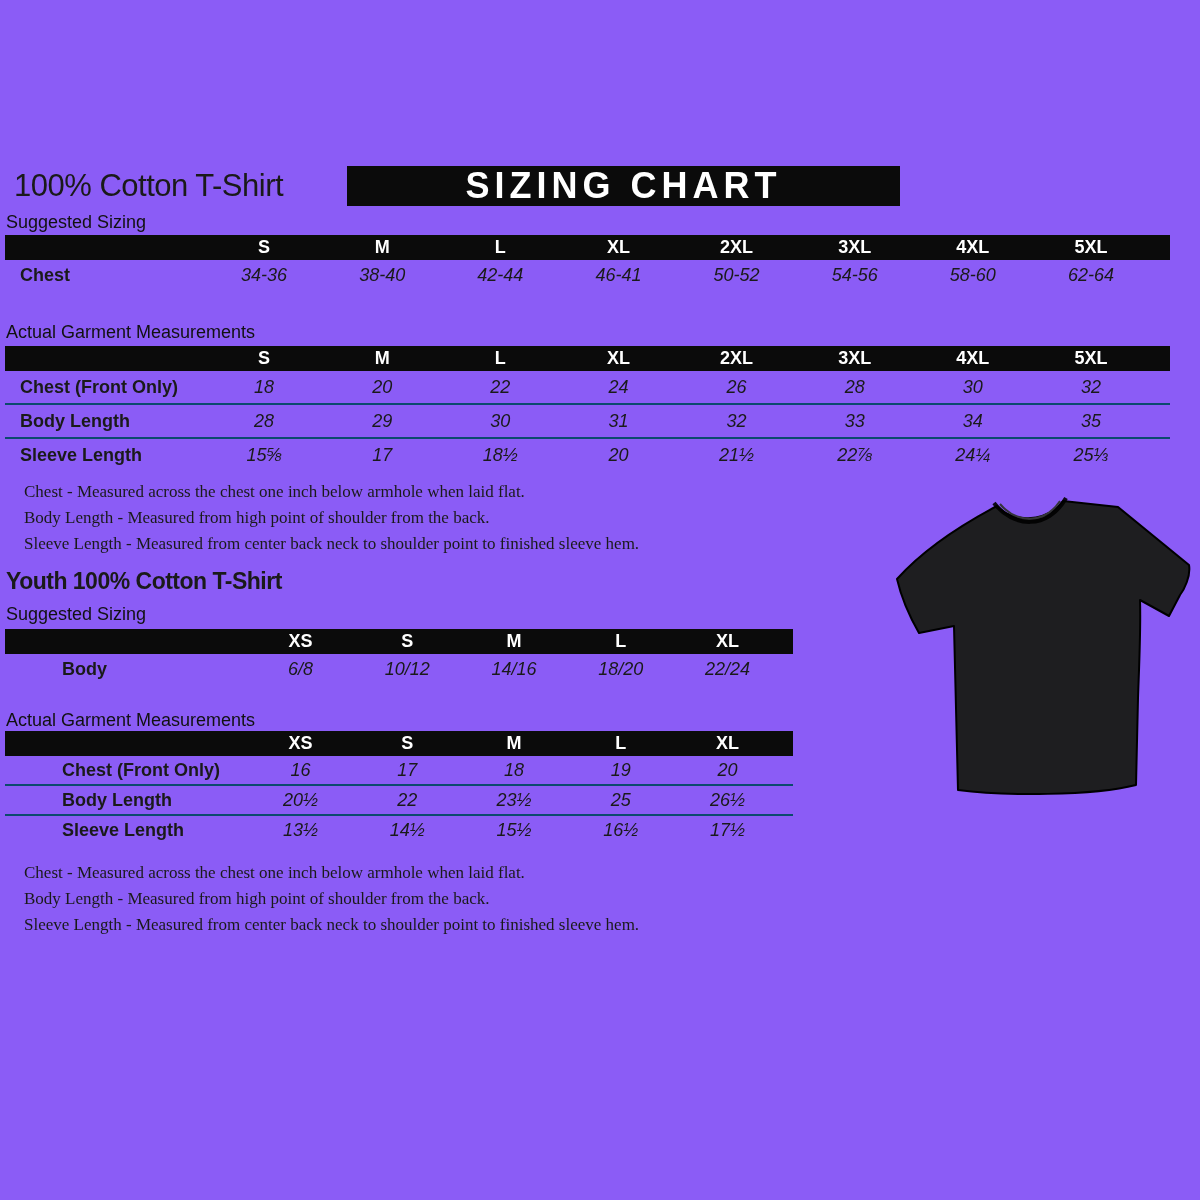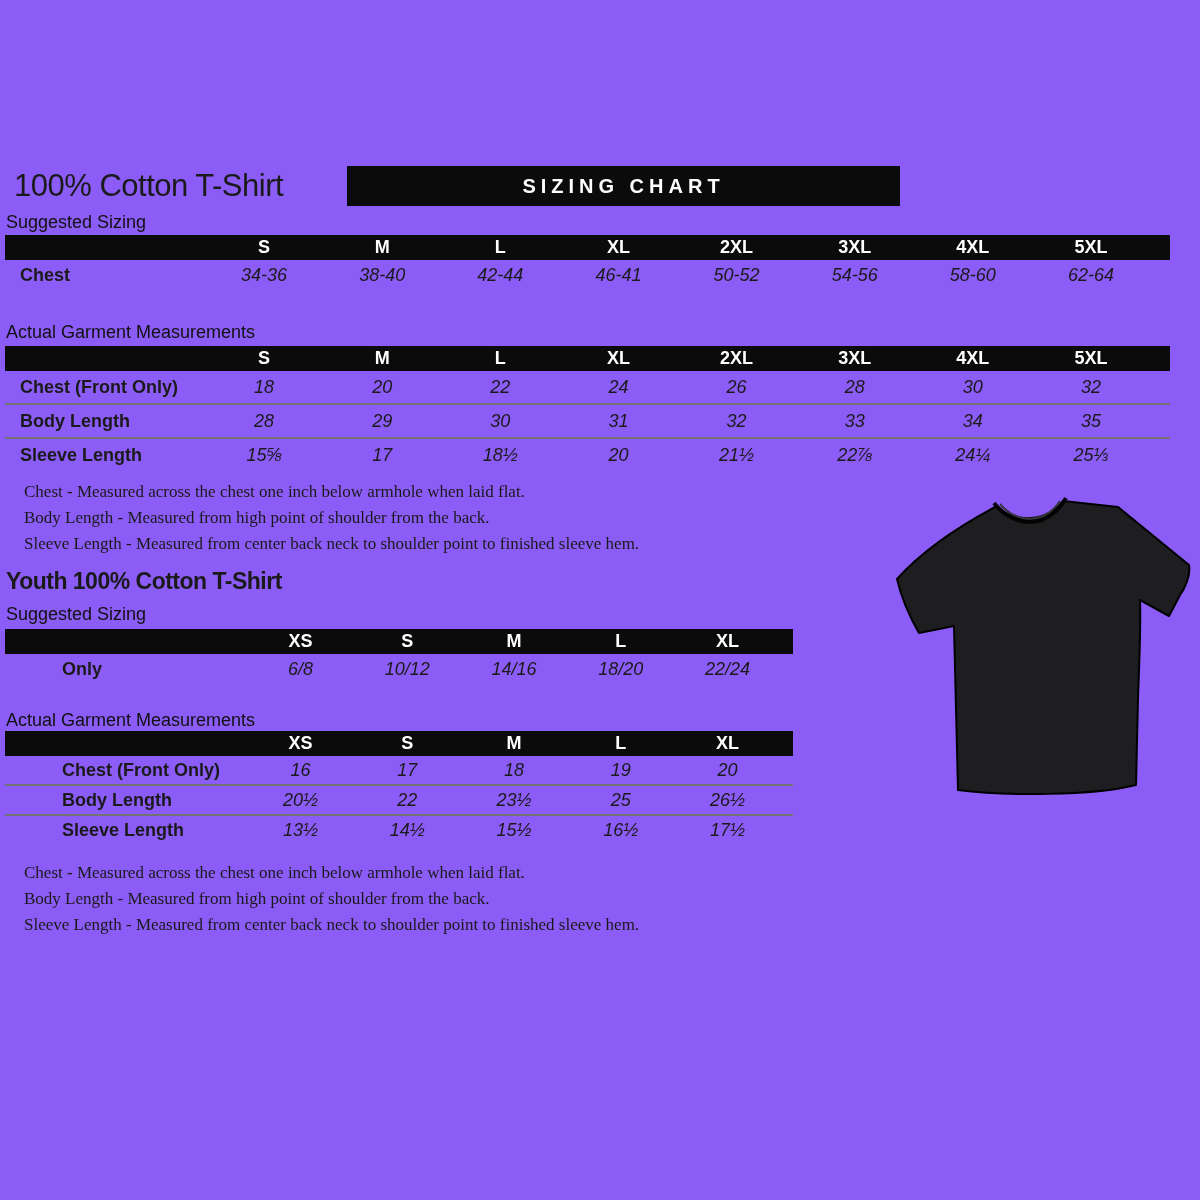--- a/index.html
+++ b/index.html
@@ -3,21 +3,21 @@
 <meta charset="utf-8">
 <style>
   html,body{margin:0;padding:0;background:#fff;}
   body{width:1200px;height:1200px;font-family:"Liberation Sans","DejaVu Sans",sans-serif;color:#1a1a1a;}
   .canvas{position:relative;width:1200px;height:1200px;overflow:hidden;background:#8b5cf6;}
 
   
   .header-row{display:flex;align-items:stretch;margin:166px 0 0 14px;height:40px;}
   .page-title{font-size:31px;font-weight:400;letter-spacing:-0.5px;margin:0;line-height:40px;width:333px;white-space:nowrap;}
   .banner{width:553px;background:#0b0b0b;color:#ffffff;display:flex;align-items:center;justify-content:center;
-          font-size:20px;font-weight:700;letter-spacing:5px;white-space:nowrap;}
+          font-size:36px;font-weight:700;letter-spacing:5px;white-space:nowrap;}
 
   .section-label{margin:6px 0 0 6px;font-size:18px;line-height:21px;color:#111;}
   .label-2{margin-top:32px;}
   .label-3{margin-top:7px;}
   .label-4{margin-top:26px;}
 
   
   .table{margin-left:5px;}
   .adult{width:1165px;}
   .youth{width:788px;}
@@ -27,21 +27,21 @@
   .t4{margin-top:0;}
   .trow{display:grid;align-items:center;}
   .adult .trow{grid-template-columns:200px repeat(8,1fr) 20px;}
   .youth .trow{grid-template-columns:200px repeat(5,1fr) 12px;padding-left:42px;}
   .thead{background:#0b0b0b;color:#fff;height:25px;font-weight:700;font-size:18px;}
   .hcell{text-align:center;}
   .tbody-row{font-size:18px;}
   .suggested .tbody-row{height:30px;}
   .adult.actual .tbody-row{height:32px;}
   .youth.actual .tbody-row{height:28px;}
-  .actual .tbody-row + .tbody-row{border-top:2px solid #737373;}
+  .actual .tbody-row + .tbody-row{border-top:2px solid #0c4a6e;}
   .rlabel{padding-left:15px;font-weight:700;white-space:nowrap;}
   .rlabel .light{font-weight:700;}
   .vcell{text-align:center;font-style:italic;}
 
   
   .notes{margin:8px;padding:0 0 0 16px;font-size:17px;line-height:26px;font-family:Liberation Serif, serif;}
   .notes p{margin:0;}
   .notes-2{margin-top:16px;}
 
   .youth-title{font-size:23px;font-weight:700;letter-spacing:-0.5px;margin:4px 0 0 6px;line-height:32px;white-space:nowrap;}
@@ -154,21 +154,21 @@
       <div class="trow thead">
         <div class="cell"></div>
         <div class="cell hcell">XS</div>
         <div class="cell hcell">S</div>
         <div class="cell hcell">M</div>
         <div class="cell hcell">L</div>
         <div class="cell hcell">XL</div>
         <div class="cell"></div>
       </div>
       <div class="trow tbody-row">
-        <div class="cell rlabel"><span>Only</span></div>
+        <div class="cell rlabel"><span>Body</span></div>
         <div class="cell vcell">6/8</div>
         <div class="cell vcell">10/12</div>
         <div class="cell vcell">14/16</div>
         <div class="cell vcell">18/20</div>
         <div class="cell vcell">22/24</div>
         <div class="cell"></div>
       </div>
     </div>
 
   <div class="section-label label-4">Actual Garment Measurements</div>

